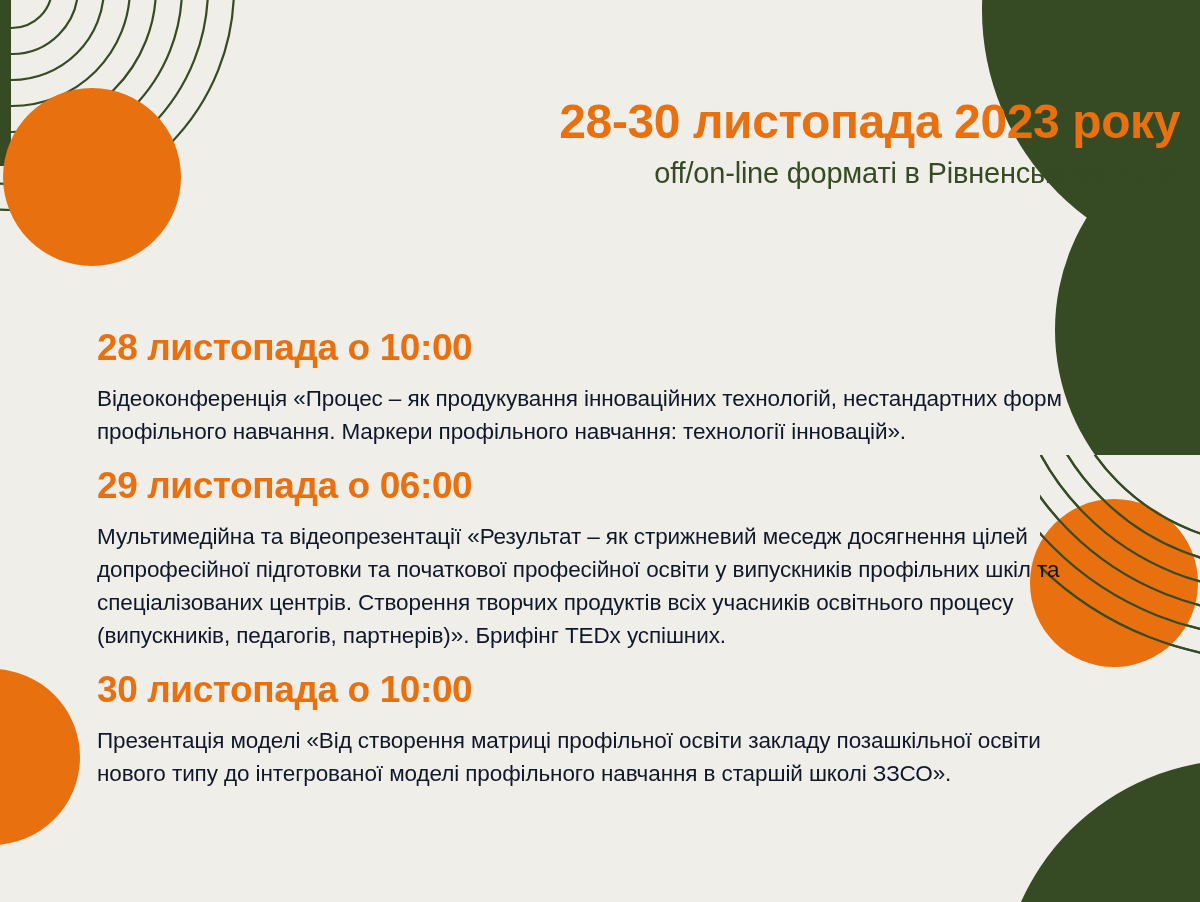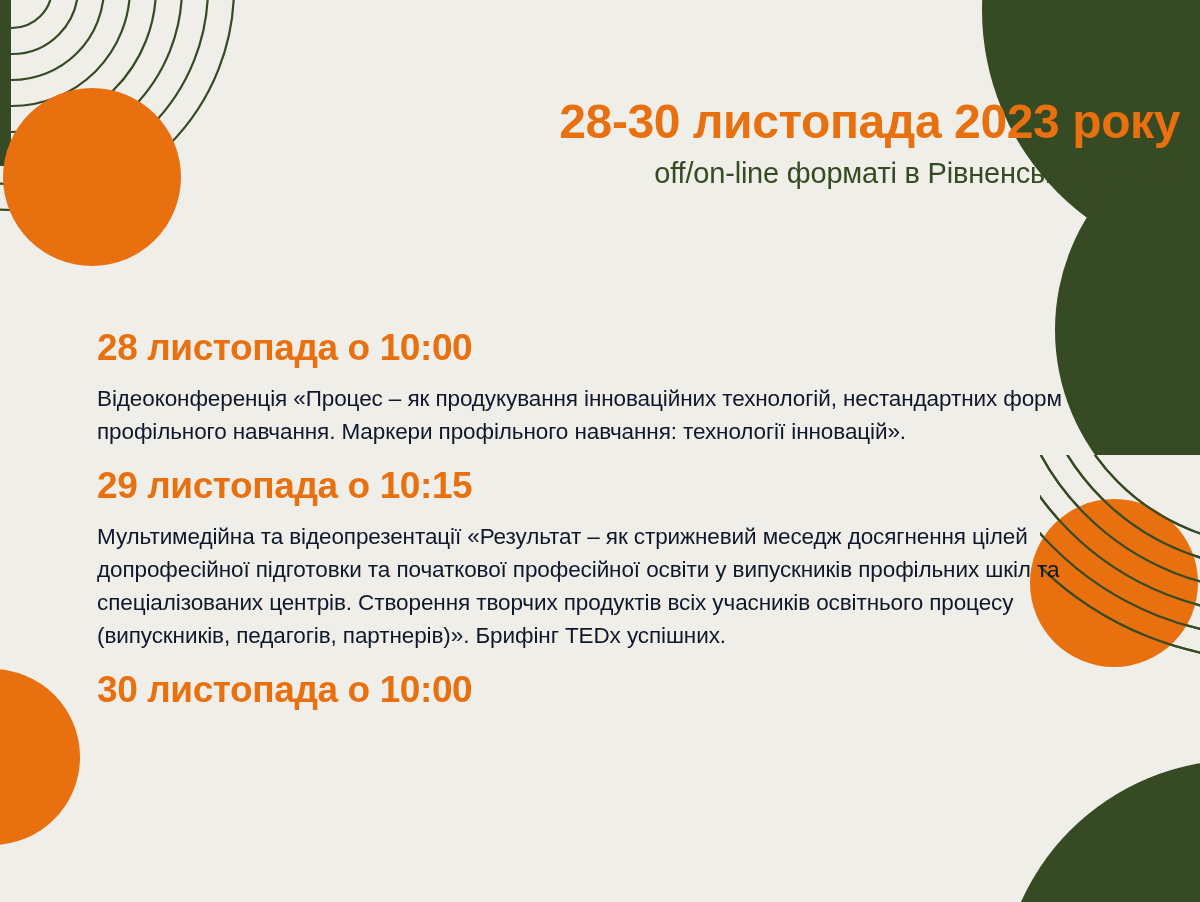--- a/index.html
+++ b/index.html
@@ -179,23 +179,24 @@
     </div>
 
     <div class="schedule">
 
       <div class="session">
         <h2 class="session-time">28 листопада о 10:00</h2>
         <p class="session-desc">Відеоконференція «Процес – як продукування інноваційних технологій, нестандартних форм профільного навчання. Маркери профільного навчання: технології інновацій».</p>
       </div>
 
       <div class="session">
-        <h2 class="session-time">29 листопада о 10:15</h2>
+        <h2 class="session-time">29 листопада о 06:00</h2>
         <p class="session-desc">Мультимедійна та відеопрезентації «Результат – як стрижневий меседж досягнення цілей допрофесійної підготовки та початкової професійної освіти у випускників профільних шкіл та спеціалізованих центрів. Створення творчих продуктів всіх учасників освітнього процесу (випускників, педагогів, партнерів)». Брифінг TEDx успішних.</p>
       </div>
 
       <div class="session">
         <h2 class="session-time">30 листопада о 10:00</h2>
+        <p class="session-desc">Презентація моделі «Від створення матриці профільної освіти закладу позашкільної освіти нового типу до інтегрованої моделі профільного навчання в старшій школі ЗЗСО».</p>
       </div>
 
     </div>
   </div>
 </div>
 
 </body></html>

